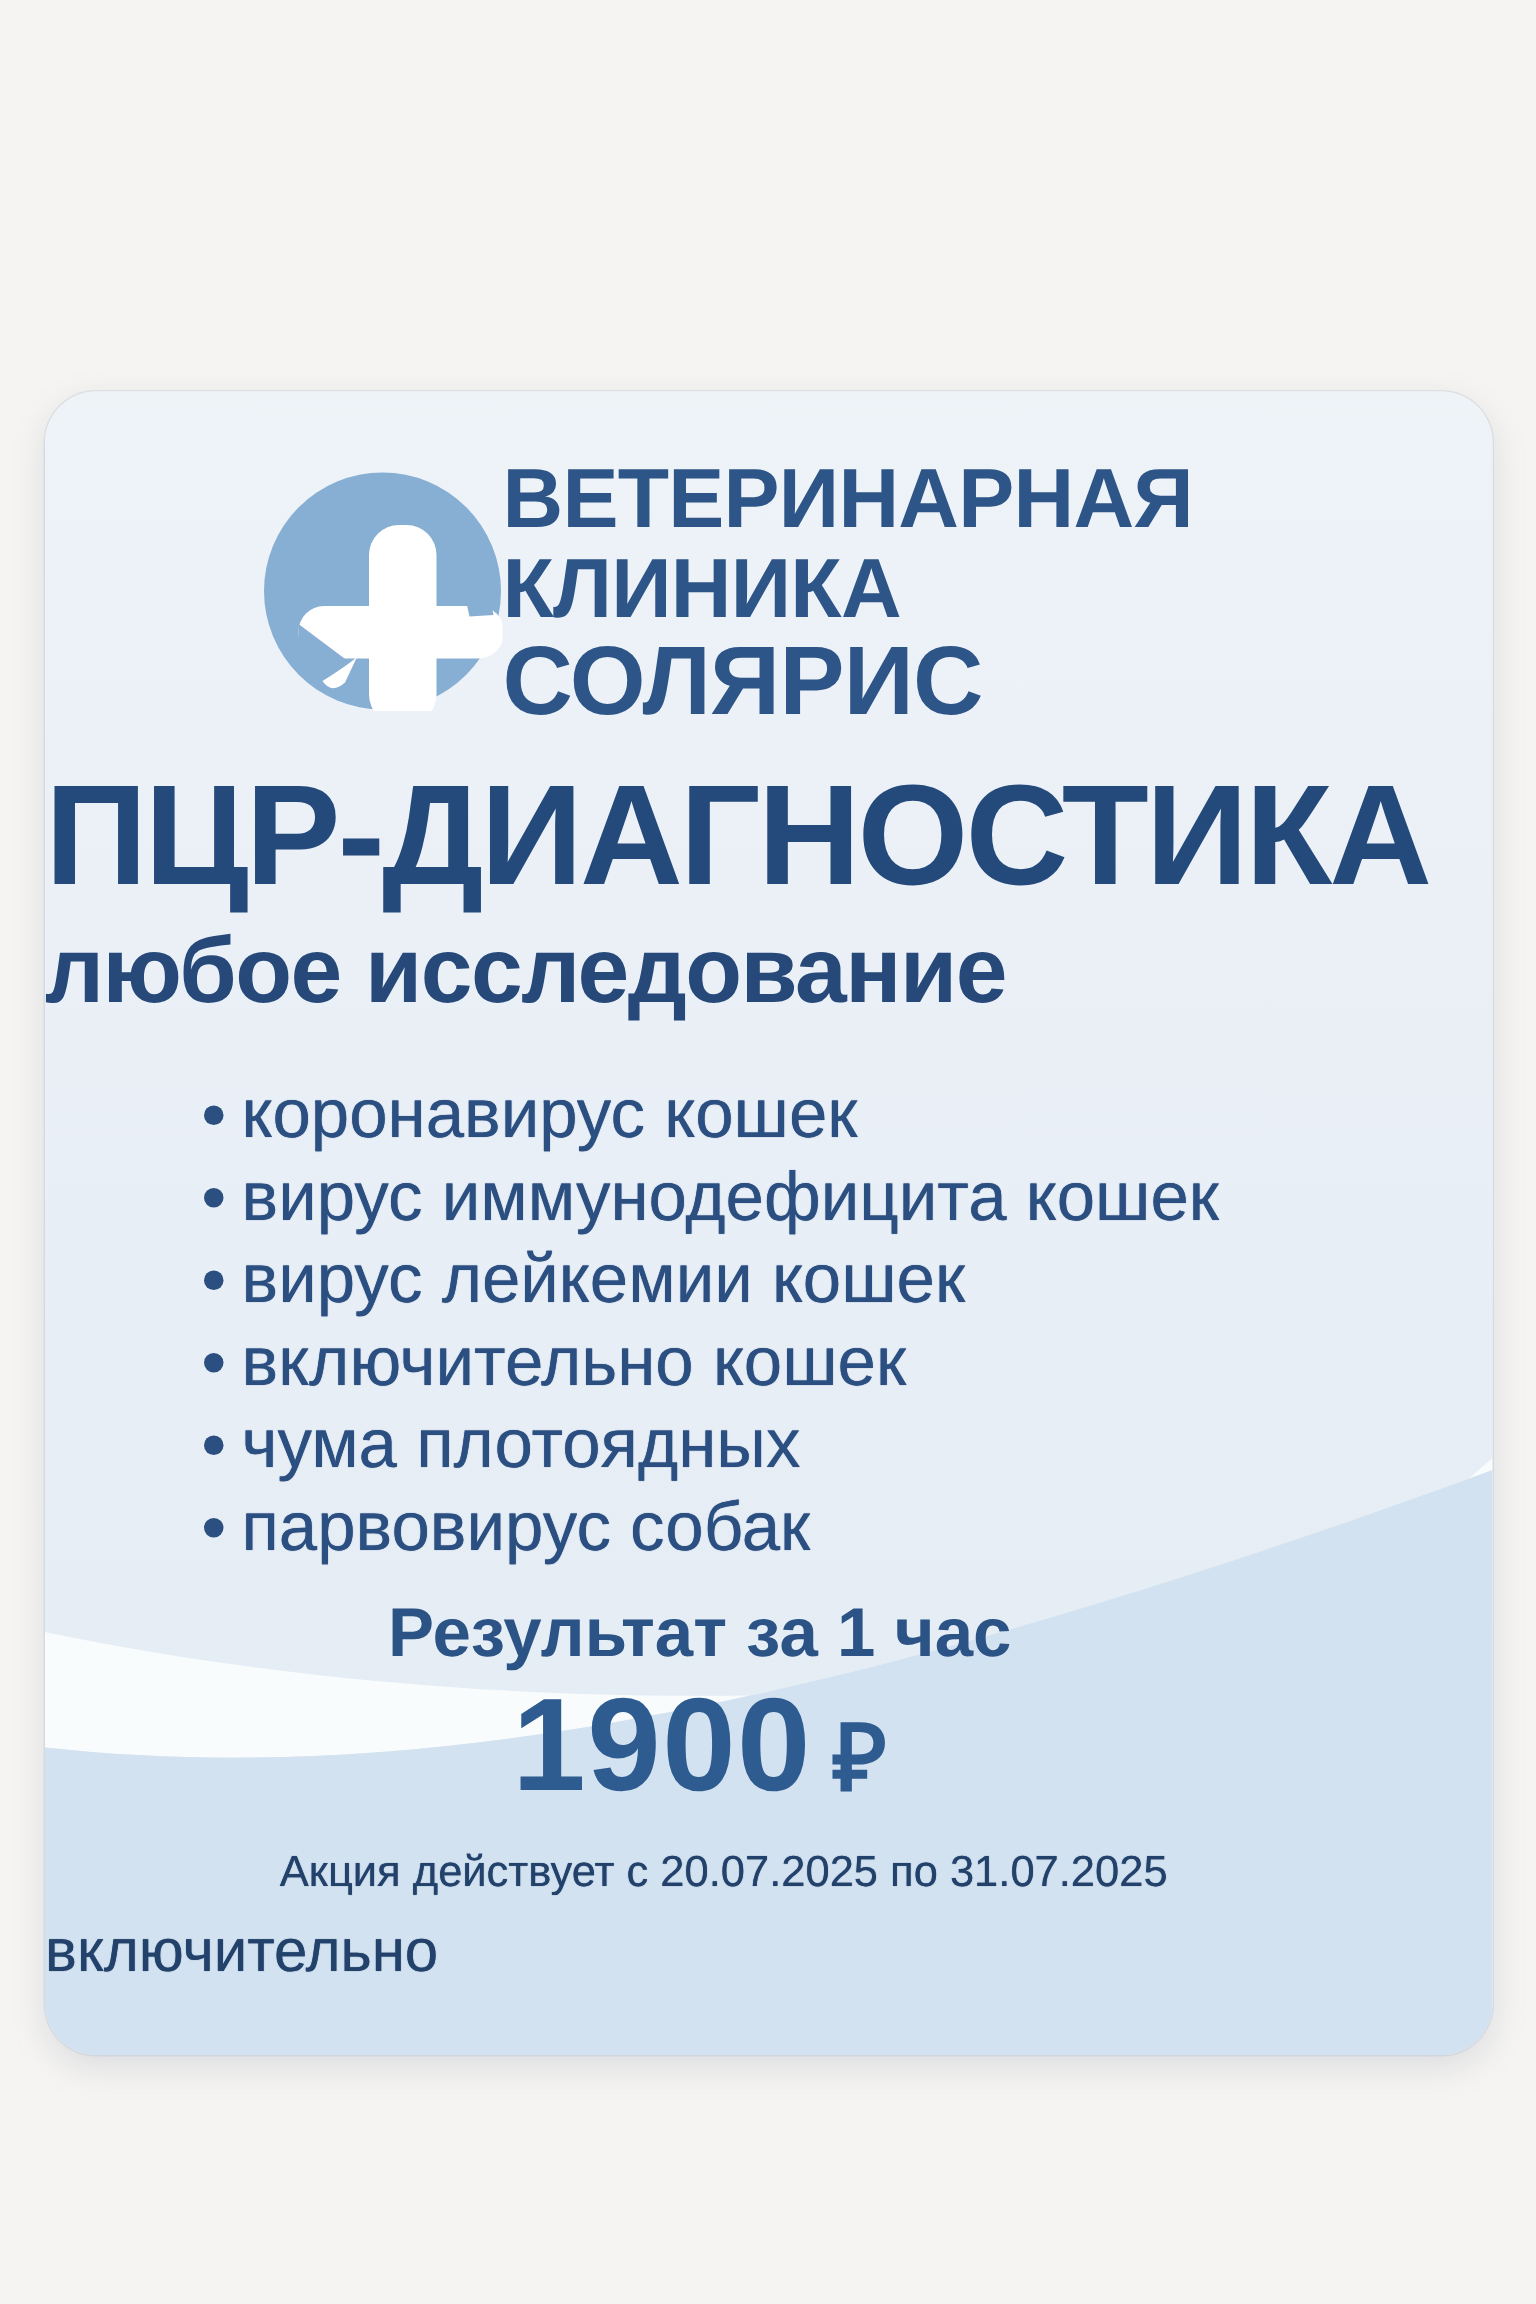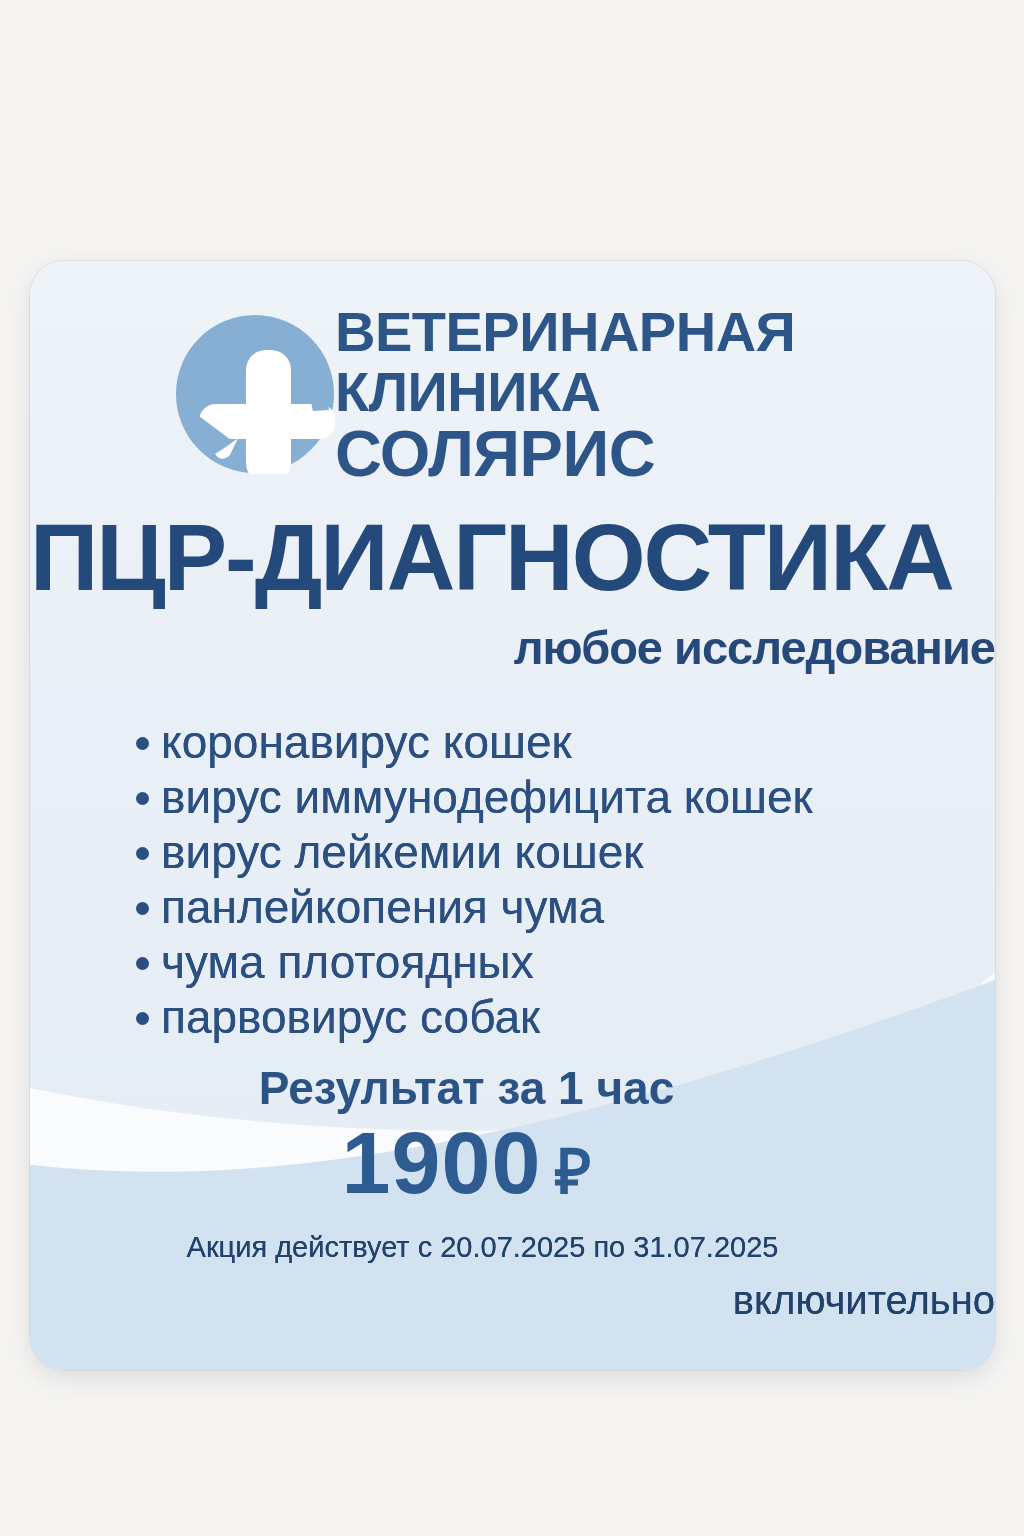--- a/index.html
+++ b/index.html
@@ -51,22 +51,22 @@
   .promo-title{
     margin-top:24px;
     text-align:left;
     font-size:95px; font-weight:bold;
     letter-spacing:-2px;
     line-height:95px;
     color:#24497b;
   }
   .promo-subtitle{
     margin-top:6px;
-    text-align:right;
-    font-size:47px; font-weight:bold;
+    text-align:left;
+    font-size:62px; font-weight:bold;
     letter-spacing:-1px;
     line-height:74px;
     color:#26497a;
   }
   
   .test-list{
     margin:30px 0 0 106px;
   }
   .test-item{
     display:flex;
@@ -111,21 +111,21 @@
     margin-top:4px;
     text-align:center;
     transform:translateX(-30px);
     font-size:29px;
     line-height:50px;
     color:#22426c;
     text-shadow:0 0 0.6px currentColor;
   }
   .promo-period-note{
     margin-top:4px;
-    text-align:right;
+    text-align:left;
     font-size:40px;
     line-height:48px;
     color:#22426c;
     text-shadow:0 0 0.6px currentColor;
   }
 </style>
 </head>
 <body>
 
 <div class="poster-card">
@@ -172,21 +172,21 @@
       <div class="test-item">
         <span class="bullet-dot"></span>
         <span>вирус иммунодефицита кошек</span>
       </div>
       <div class="test-item">
         <span class="bullet-dot"></span>
         <span>вирус лейкемии кошек</span>
       </div>
       <div class="test-item">
         <span class="bullet-dot"></span>
-        <span>панлейкопения чума</span>
+        <span>включительно кошек</span>
       </div>
       <div class="test-item">
         <span class="bullet-dot"></span>
         <span>чума плотоядных</span>
       </div>
       <div class="test-item">
         <span class="bullet-dot"></span>
         <span>парвовирус собак</span>
       </div>
     </div>

